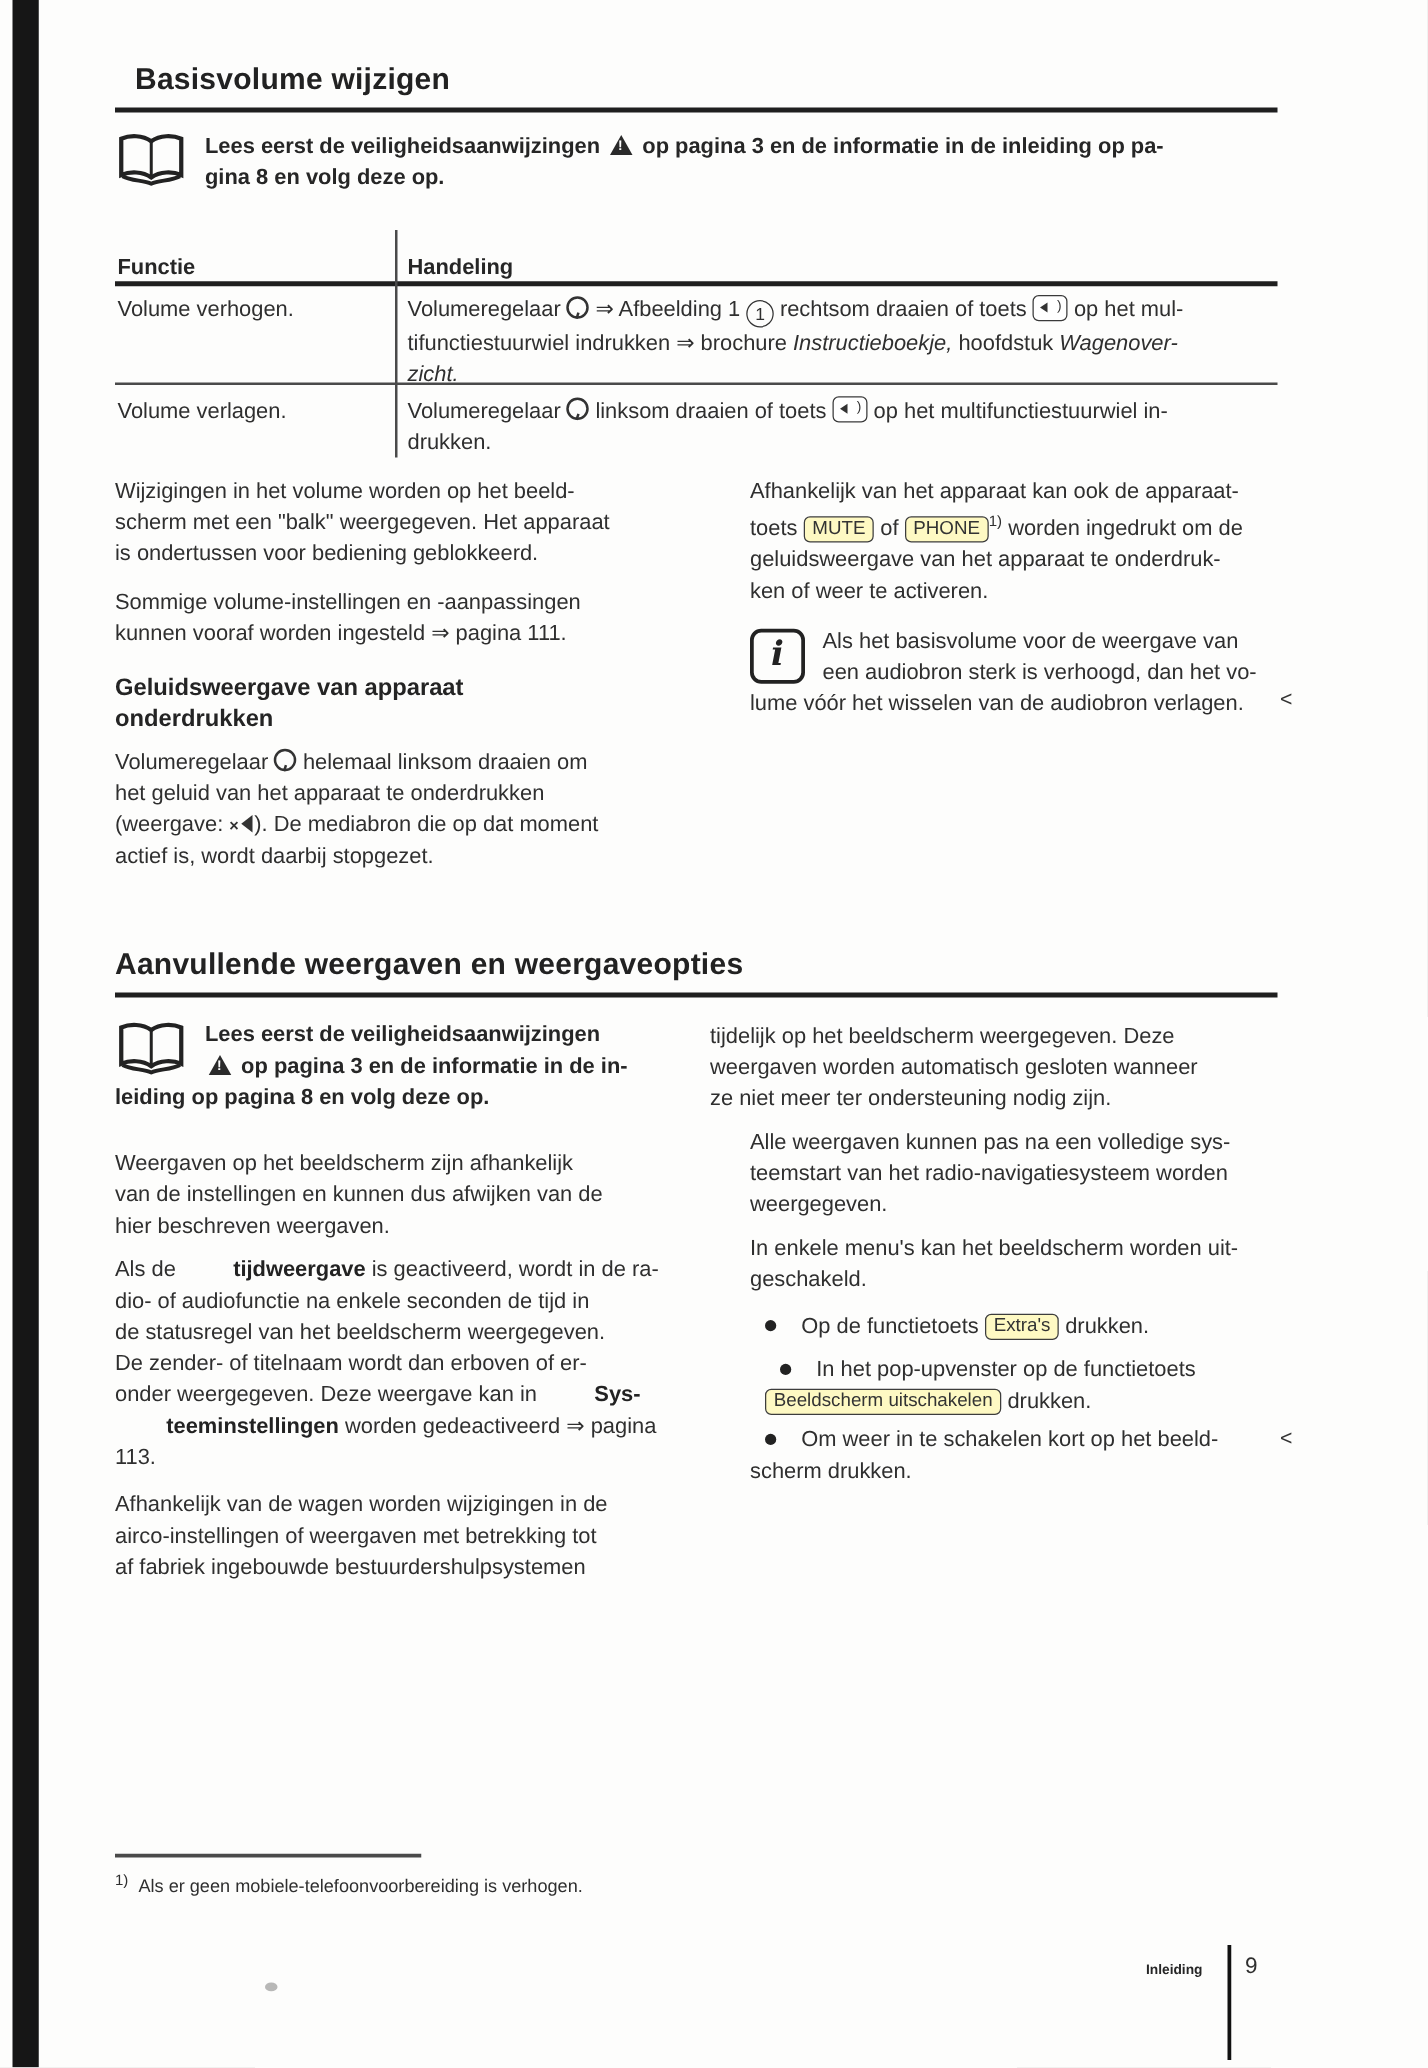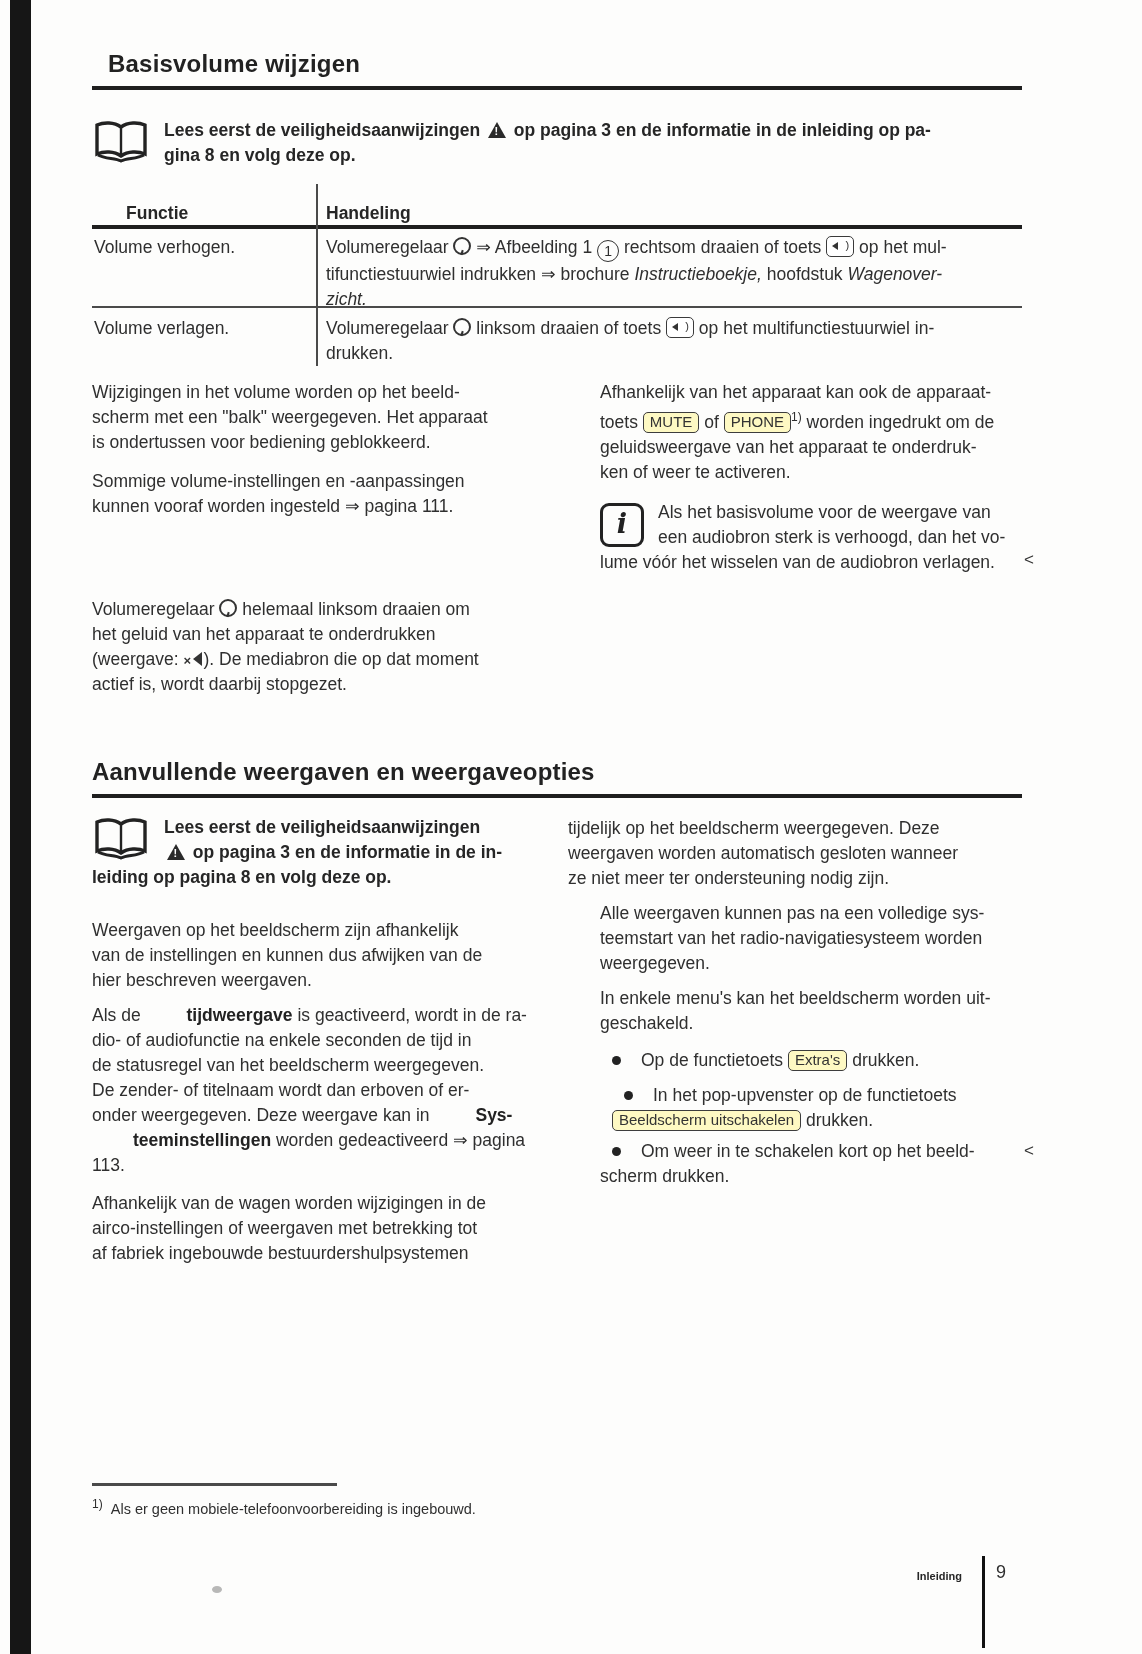--- a/index.html
+++ b/index.html
@@ -69,48 +69,49 @@
 <body>
 
 <div class="page">
 
   <div class="abs scan-bar" style="left:10px;top:0;width:21px;height:1654px;"></div>
   <div class="abs smudge" style="left:212px;top:1586px;width:10px;height:7px;"></div>
 
   <div class="abs h1" style="left:108px;top:50px;">Basisvolume wijzigen</div>
   <div class="abs rule" style="left:92px;top:86px;width:930px;"></div>
 
-  <div class="abs body-txt bold" style="left:92px;top:104px;width:930px;margin-top:14px;">
+  <div class="abs body-txt bold" style="left:92px;top:104px;width:930px;">
     <span class="book-icon">
       <svg width="58" height="44" viewBox="0 0 58 44">
         <path d="M29 7 C22 2 12 2 5 5 L5 34 C12 31 22 31 29 36 C36 31 46 31 53 34 L53 5 C46 2 36 2 29 7 Z" fill="none" stroke="#222" stroke-width="3.4"></path>
         <path d="M29 7 L29 36" stroke="#222" stroke-width="2.4"></path>
         <path d="M6 35 C13 39 23 38 29 41 C35 38 45 39 52 35" fill="none" stroke="#222" stroke-width="3"></path>
       </svg>
     </span>
     <span>Lees eerst de veiligheidsaanwijzingen <span class="ic ic-warn"></span> op pagina 3 en de informatie in de inleiding op pa-<br>gina 8 en volg deze op.</span>
   </div>
 
   <div class="abs" style="left:92px;top:196px;width:930px;height:186px;">
-    <div class="abs body-txt bold" style="left:2px;top:5px;margin-left:32px;">Functie</div>
+    <div class="abs body-txt bold" style="left:2px;top:5px;">Functie</div>
     <div class="abs body-txt bold" style="left:234px;top:5px;">Handeling</div>
     <div class="abs rule" style="left:0;top:29px;width:930px;"></div>
     <div class="abs table-line" style="left:224px;top:-12px;width:2px;height:182px;"></div>
 
     <div class="abs body-txt" style="left:2px;top:39px;">Volume verhogen.</div>
     <div class="abs body-txt" style="left:234px;top:39px;width:700px;">Volumeregelaar <span class="ic ic-knob"></span> ⇒ Afbeelding 1 <span class="circnum">1</span> rechtsom draaien of toets <span class="ic ic-volkey"></span> op het mul-<br>tifunctiestuurwiel indrukken ⇒ brochure <i>Instructieboekje,</i> hoofdstuk <i>Wagenover-</i><br><i>zicht.</i></div>
 
     <div class="abs table-line" style="left:0;top:110px;width:930px;height:2px;"></div>
 
     <div class="abs body-txt" style="left:2px;top:120px;">Volume verlagen.</div>
     <div class="abs body-txt" style="left:234px;top:120px;width:700px;">Volumeregelaar <span class="ic ic-knob"></span> linksom draaien of toets <span class="ic ic-volkey"></span> op het multifunctiestuurwiel in-<br>drukken.</div>
   </div>
 
   <div class="abs body-txt" style="left:92px;top:380px;width:480px;">Wijzigingen in het volume worden op het beeld-<br>scherm met een "balk" weergegeven. Het apparaat<br>is ondertussen voor bediening geblokkeerd.</div>
   <div class="abs body-txt" style="left:92px;top:469px;width:480px;">Sommige volume-instellingen en -aanpassingen<br>kunnen vooraf worden ingesteld ⇒ pagina 111.</div>
+  <div class="abs h3" style="left:92px;top:538px;width:480px;">Geluidsweergave van apparaat<br>onderdrukken</div>
   <div class="abs body-txt" style="left:92px;top:597px;width:480px;">Volumeregelaar <span class="ic ic-knob"></span> helemaal linksom draaien om<br>het geluid van het apparaat te onderdrukken<br>(weergave: <span class="ic ic-mute"></span>). De mediabron die op dat moment<br>actief is, wordt daarbij stopgezet.</div>
 
   <div class="abs body-txt" style="left:600px;top:380px;width:440px;">Afhankelijk van het apparaat kan ook de apparaat-<br>toets <span class="keycap">MUTE</span> of <span class="keycap">PHONE</span><sup>1)</sup> worden ingedrukt om de<br>geluidsweergave van het apparaat te onderdruk-<br>ken of weer te activeren.</div>
 
   <div class="abs body-txt" style="left:600px;top:500px;width:440px;">
     <span class="info-icon"></span>
     <span>Als het basisvolume voor de weergave van<br>een audiobron sterk is verhoogd, dan het vo-<br>lume vóór het wisselen van de audiobron verlagen.</span>
   </div>
   <div class="abs marker" style="left:1024px;top:550px;">&lt;</div>
 
@@ -136,20 +137,20 @@
   <div class="abs body-txt" style="left:600px;top:901px;width:440px;">Alle weergaven kunnen pas na een volledige sys-<br>teemstart van het radio-navigatiesysteem worden<br>weergegeven.</div>
   <div class="abs body-txt" style="left:600px;top:986px;width:440px;">In enkele menu's kan het beeldscherm worden uit-<br>geschakeld.</div>
 
   <div class="abs body-txt" style="left:600px;top:1048px;width:440px;"><span class="ic ic-bullet"></span>Op de functietoets <span class="keycap">Extra's</span> drukken.</div>
   <div class="abs body-txt" style="left:612px;top:1083px;width:440px;"><span class="ic ic-bullet"></span>In het pop-upvenster op de functietoets<br><span class="keycap">Beeldscherm uitschakelen</span> drukken.</div>
   <div class="abs body-txt" style="left:600px;top:1139px;width:440px;"><span class="ic ic-bullet"></span>Om weer in te schakelen kort op het beeld-<br>scherm drukken.</div>
   <div class="abs marker" style="left:1024px;top:1141px;">&lt;</div>
 
   <div class="abs table-line" style="left:92px;top:1483px;width:245px;height:3px;"></div>
   <div class="abs smalltxt" style="left:92px;top:1495px;width:700px;">
-    <sup>1)</sup>&nbsp;&nbsp;<span>Als er geen mobiele-telefoonvoorbereiding is ingebouwd.</span>
+    <sup>1)</sup>&nbsp;&nbsp;<span>Als er geen mobiele-telefoonvoorbereiding is verhogen.</span>
   </div>
 
   <div class="abs bold nowrap" style="left:770px;top:1570px;width:192px;text-align:right;font-size:11px;">Inleiding</div>
   <div class="abs footer-bar" style="left:982px;top:1556px;width:3px;height:92px;"></div>
   <div class="abs" style="left:996px;top:1562px;font-size:18px;">9</div>
 
 </div>
 
 </body></html>

